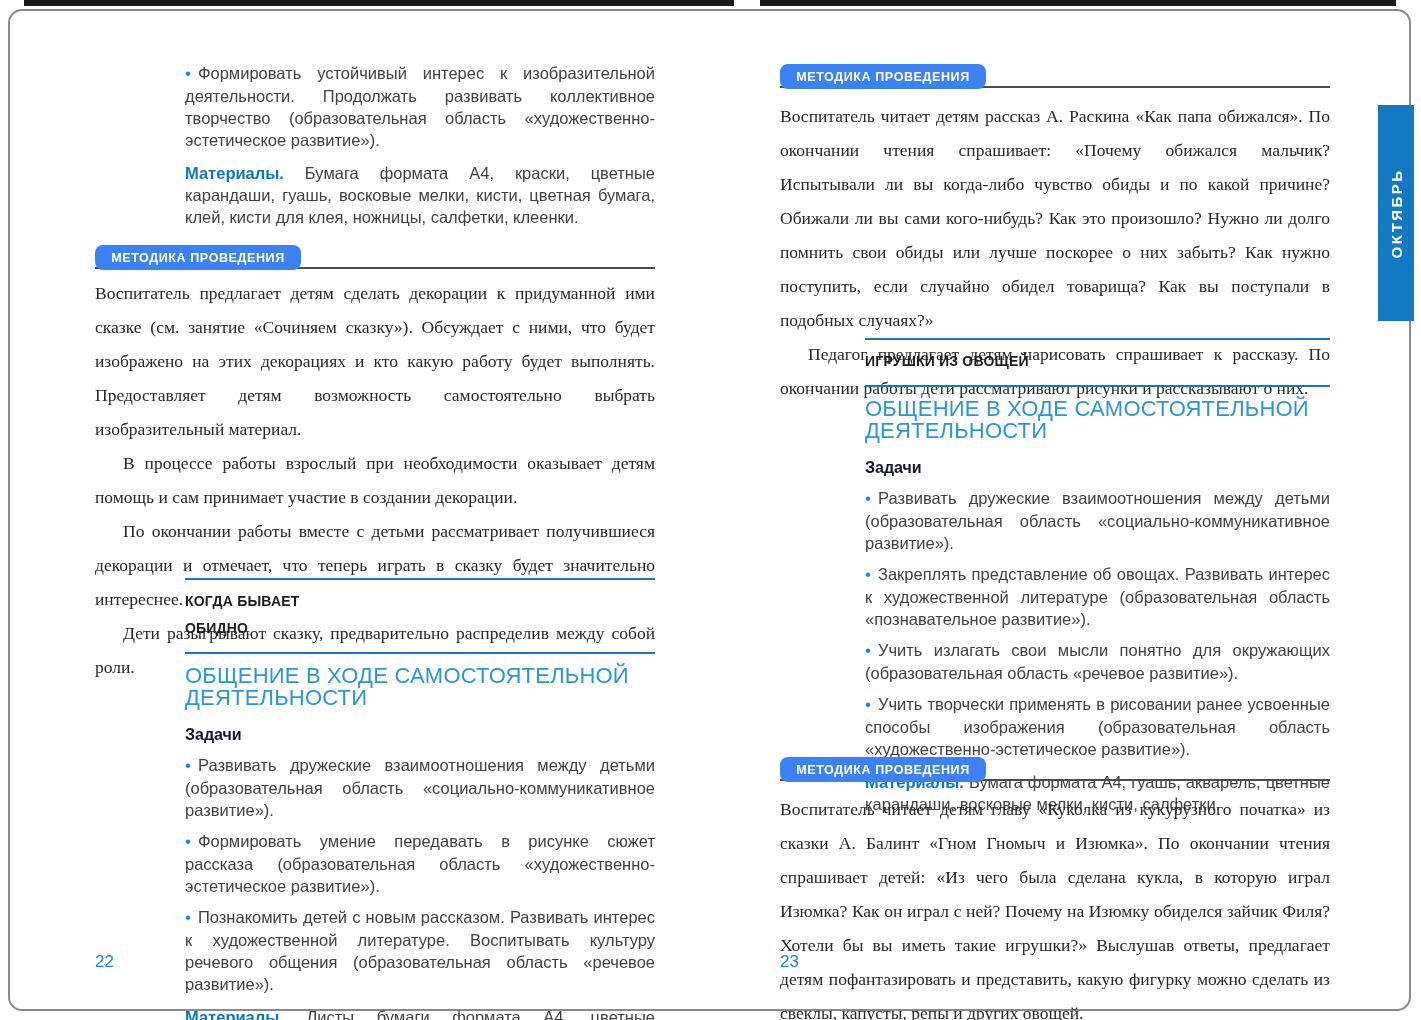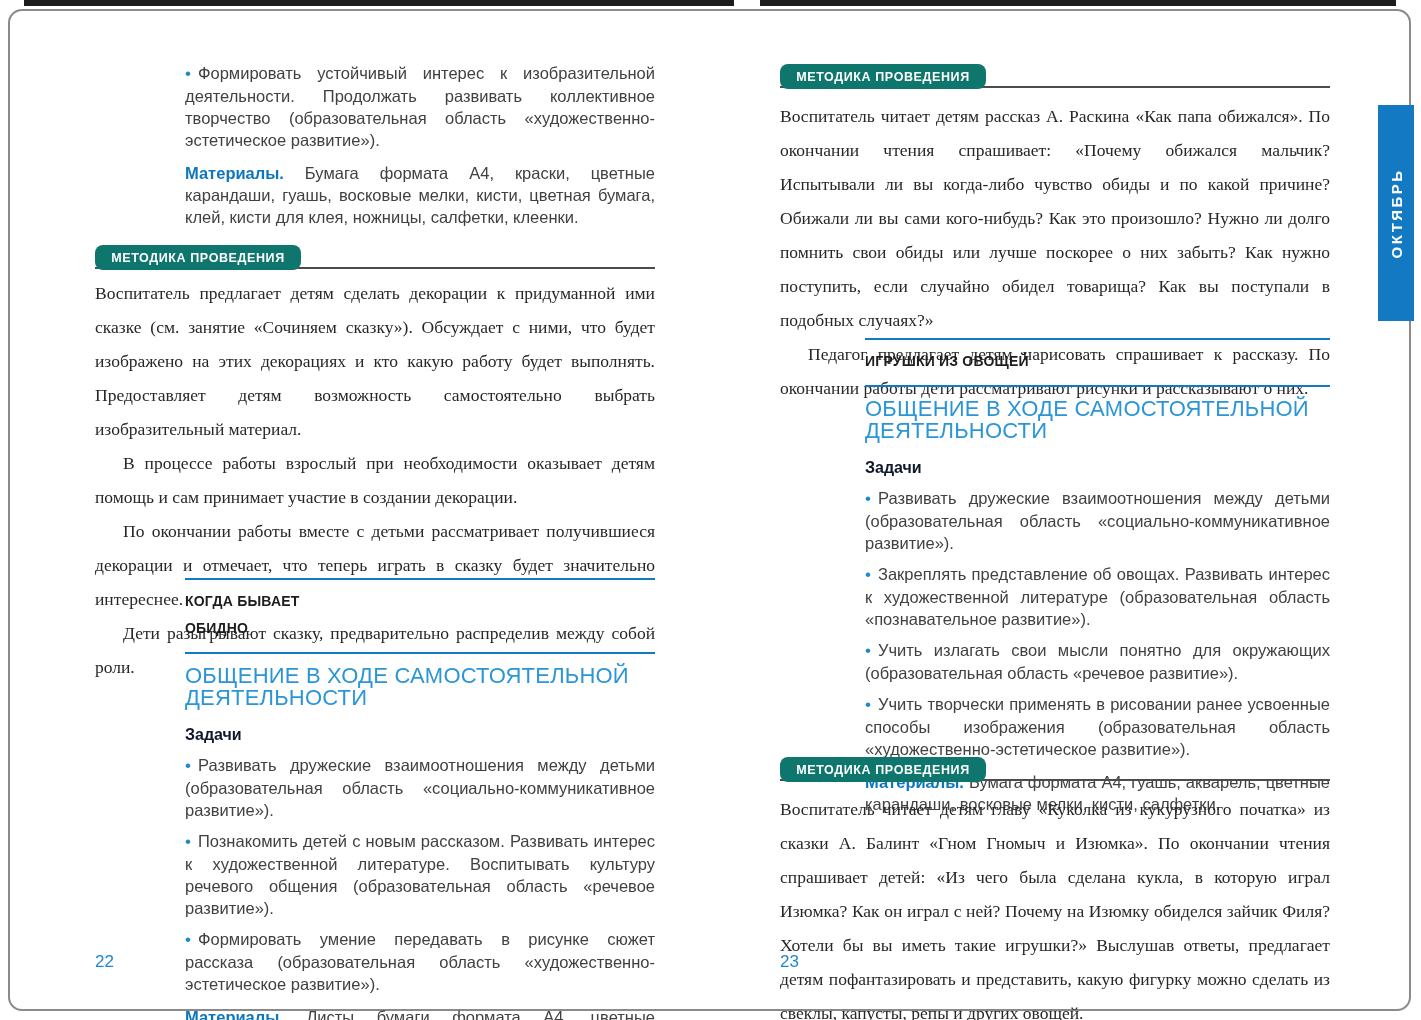--- a/index.html
+++ b/index.html
@@ -18,21 +18,21 @@
 
   .page { position:absolute; top:0; height:1020px; }
   .page-left  { left:95px;  width:560px; }
   .page-right { left:780px; width:550px; }
 
   
   .method-head { position:absolute; width:100%; height:26px; }
   .method-head .rule { position:absolute; left:0; right:0; bottom:0; height:2px; background:#4c4c4e; }
   .method-badge {
     position:absolute; left:0; bottom:-1px; width:206px; padding:6px 0 5px;
-    background:#0f766e; border-radius:8px; text-align:center;
+    background:#3b82f6; border-radius:8px; text-align:center;
     color:#ffffff; font-weight:bold; font-size:12.5px; letter-spacing:.6px;
   }
 
   
   .serif-body p {
     margin:0; font-family:"Liberation Serif", serif; color:#2a2627;
     font-size:17.5px; line-height:34px; text-align:justify;
   }
   .serif-body p.ind { text-indent:28px; }
 
@@ -94,22 +94,22 @@
     <p class="ind">По окончании работы вместе с детьми рассматривает получившиеся декорации и отмечает, что теперь играть в сказку будет значительно интереснее.</p>
     <p class="ind">Дети разыгрывают сказку, предварительно распределив между собой роли.</p>
   </div>
 
   <div class="abs sans-block" style="left:90px; top:578px; width:470px;">
     <h2 class="section-title">КОГДА БЫВАЕТ
 ОБИДНО</h2>
     <div class="section-subtitle">ОБЩЕНИЕ В ХОДЕ САМОСТОЯТЕЛЬНОЙ ДЕЯТЕЛЬНОСТИ</div>
     <div class="tasks-label">Задачи</div>
     <div class="bullet"><span class="bullet-dot">•</span><span>Развивать дружеские взаимоотношения между детьми (образовательная область «социально-коммуникативное развитие»).</span></div>
+    <div class="bullet"><span class="bullet-dot">•</span><span>Формировать умение передавать в рисунке сюжет рассказа (образовательная область «художественно-эстетическое развитие»).</span></div>
     <div class="bullet"><span class="bullet-dot">•</span><span>Познакомить детей с новым рассказом. Развивать интерес к художественной литературе. Воспитывать культуру речевого общения (образовательная область «речевое развитие»).</span></div>
-    <div class="bullet"><span class="bullet-dot">•</span><span>Формировать умение передавать в рисунке сюжет рассказа (образовательная область «художественно-эстетическое развитие»).</span></div>
     <div class="materials"><span class="materials-label">Материалы.</span> <span>Листы бумаги формата А4, цветные карандаши, восковые мелки, гуашь, акварель, кисти, салфетки.</span></div>
   </div>
 
   <div class="page-number">22</div>
 </div>
 
 <div class="page page-right">
 
   <div class="method-head" style="top:62px;">
     <div class="rule"></div>

